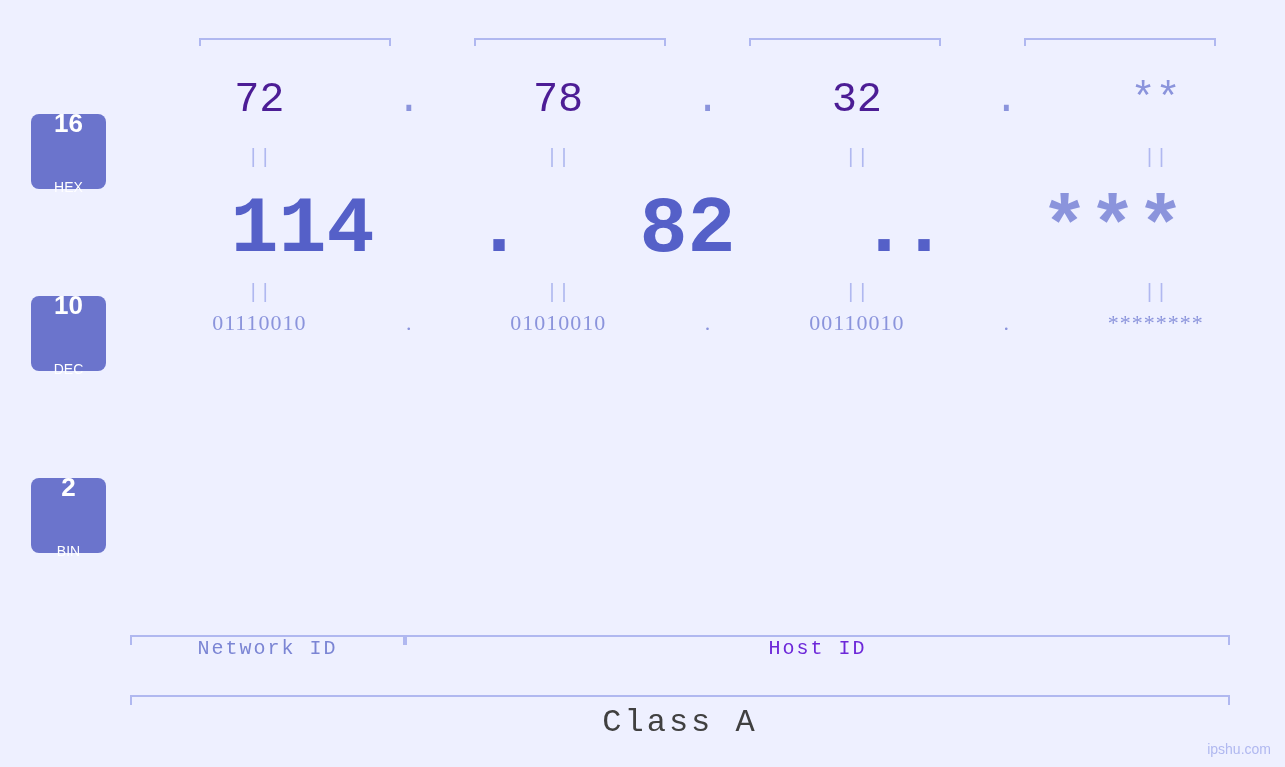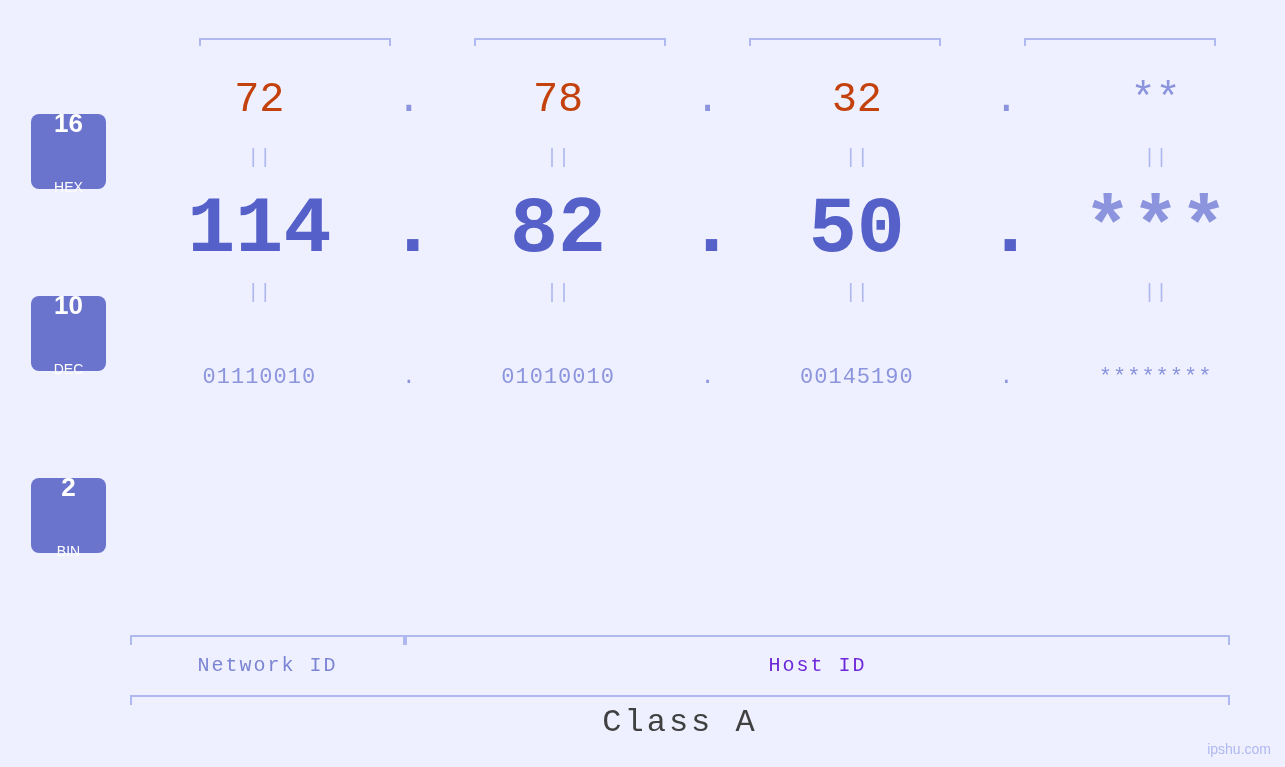--- a/index.html
+++ b/index.html
@@ -145,39 +145,40 @@
     }
 
     .row-dec {
       display: flex;
       align-items: flex-end;
       height: 100px;
     }
 
     .row-bin {
       display: flex;
-      align-items: flex-end;
+      align-items: flex-start;
       height: 80px;
+      font-family: Liberation Serif, serif;
     }
 
     .byte-cell {
       flex: 1;
       text-align: center;
       color: #6b74cc;
     }
 
     .dot-cell {
       width: 40px;
       text-align: center;
       color: #6b74cc;
     }
 
     .hex-value {
       font-size: 42px;
-      color: #c2410c;
+      color: #4c1d95;
     }
 
     .hex-dot {
       font-size: 42px;
       color: #8b94dc;
     }
 
     .dec-value {
       font-size: 80px;
       font-weight: bold;
@@ -291,21 +292,21 @@
       height: 10px;
       width: 2px;
       background-color: #b0b8f0;
     }
 
     .id-labels-row {
       display: flex;
       width: 1100px;
       margin-left: 130px;
       height: 40px;
-      align-items: flex-end;
+      align-items: flex-start;
     }
 
     .net-id-label {
       width: 25%;
       text-align: center;
       color: #7b85d4;
       font-size: 20px;
       letter-spacing: 2px;
     }
 
@@ -464,23 +465,20 @@
         </div>
         <div class="dot-cell">
           <span class="dec-dot">.</span>
         </div>
         <div class="byte-cell">
           <span class="dec-value">82</span>
         </div>
         <div class="dot-cell">
           <span class="dec-dot">.</span>
         </div>
-        <div class="byte-cell">
-          <span class="dec-value">50</span>
-        </div>
         <div class="dot-cell">
           <span class="dec-dot">.</span>
         </div>
         <div class="byte-cell">
           <span class="dec-value asterisk-light">***</span>
         </div>
       </div>
 
       <div class="equals-row">
         <div class="equals-cell">||</div>
@@ -499,21 +497,21 @@
         <div class="dot-cell">
           <span class="bin-dot">.</span>
         </div>
         <div class="byte-cell">
           <span class="bin-value">01010010</span>
         </div>
         <div class="dot-cell">
           <span class="bin-dot">.</span>
         </div>
         <div class="byte-cell">
-          <span class="bin-value">00145190</span>
+          <span class="bin-value">00110010</span>
         </div>
         <div class="dot-cell">
           <span class="bin-dot">.</span>
         </div>
         <div class="byte-cell">
           <span class="bin-value asterisk-light">********</span>
         </div>
       </div>
 
     </div>

